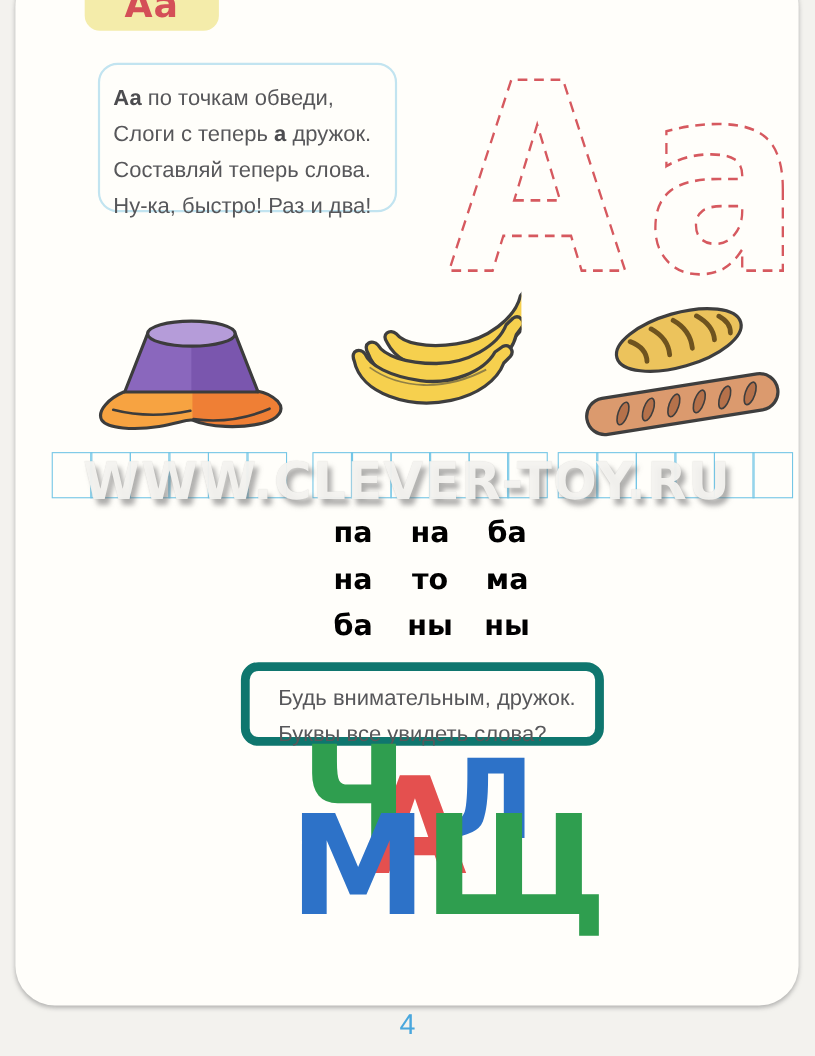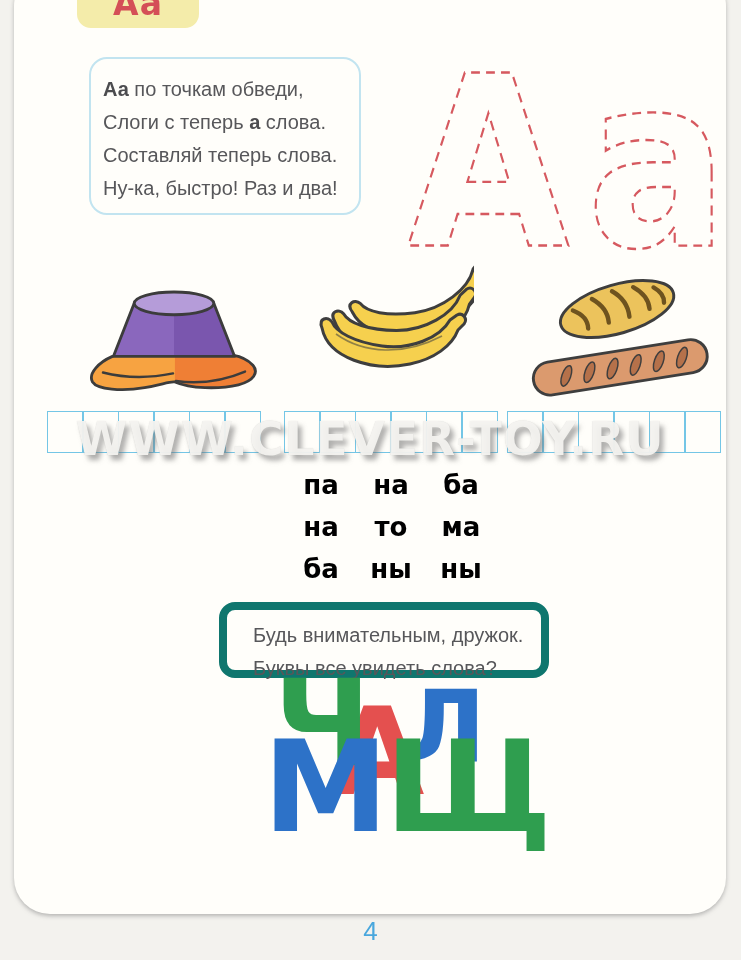--- a/index.html
+++ b/index.html
@@ -19,21 +19,21 @@
     position:absolute;left:63px;top:8px;width:122px;height:50px;
     background:#f4ecaa;border-radius:16px 16px 14px 14px;
     display:flex;align-items:center;justify-content:center;
   }
   .tab span{
     font-family:"DejaVu Sans",sans-serif;font-weight:bold;
     font-size:33px;color:#d44f57;letter-spacing:1px;
   }
   
   .poem-box{
-    position:absolute;left:75px;top:87px;width:272px;height:158px;
+    position:absolute;left:75px;top:87px;width:272px;height:136px;
     border:2px solid #c2e4f0;border-radius:18px;box-sizing:border-box;
     padding:14px 4px 0 12px;
   }
   .poem-box .line, .hint-box .line{
     font-size:20px;line-height:33px;color:#57575a;white-space:nowrap;
   }
   .poem-box b, .hint-box b{color:#4c4c4f;}
   .hint-box{
     position:absolute;left:205px;top:632px;width:330px;height:76px;
     border:8px solid #0f766e;border-radius:16px;box-sizing:border-box;
@@ -95,21 +95,21 @@
 <body>
 
 <div class="card">
 
   <div class="tab">
     <span>Аа</span>
   </div>
 
   <div class="poem-box">
     <div class="line"><b>Аа</b><span> по точкам обведи,</span></div>
-    <div class="line"><span>Слоги с теперь </span><b>а</b><span> слова.</span></div>
+    <div class="line"><span>Слоги с теперь </span><b>а</b><span> дружок.</span></div>
     <div class="line">Составляй теперь слова.</div>
     <div class="line">Ну-ка, быстро! Раз и два!</div>
   </div>
 
   <svg class="trace-svg" width="330" height="212" viewBox="0 0 330 212">
     <g transform="scale(0.88 1)">
       <text x="6" y="198" font-size="238">А</text>
       <text x="210" y="198" font-size="238">а</text>
     </g>
   </svg>

